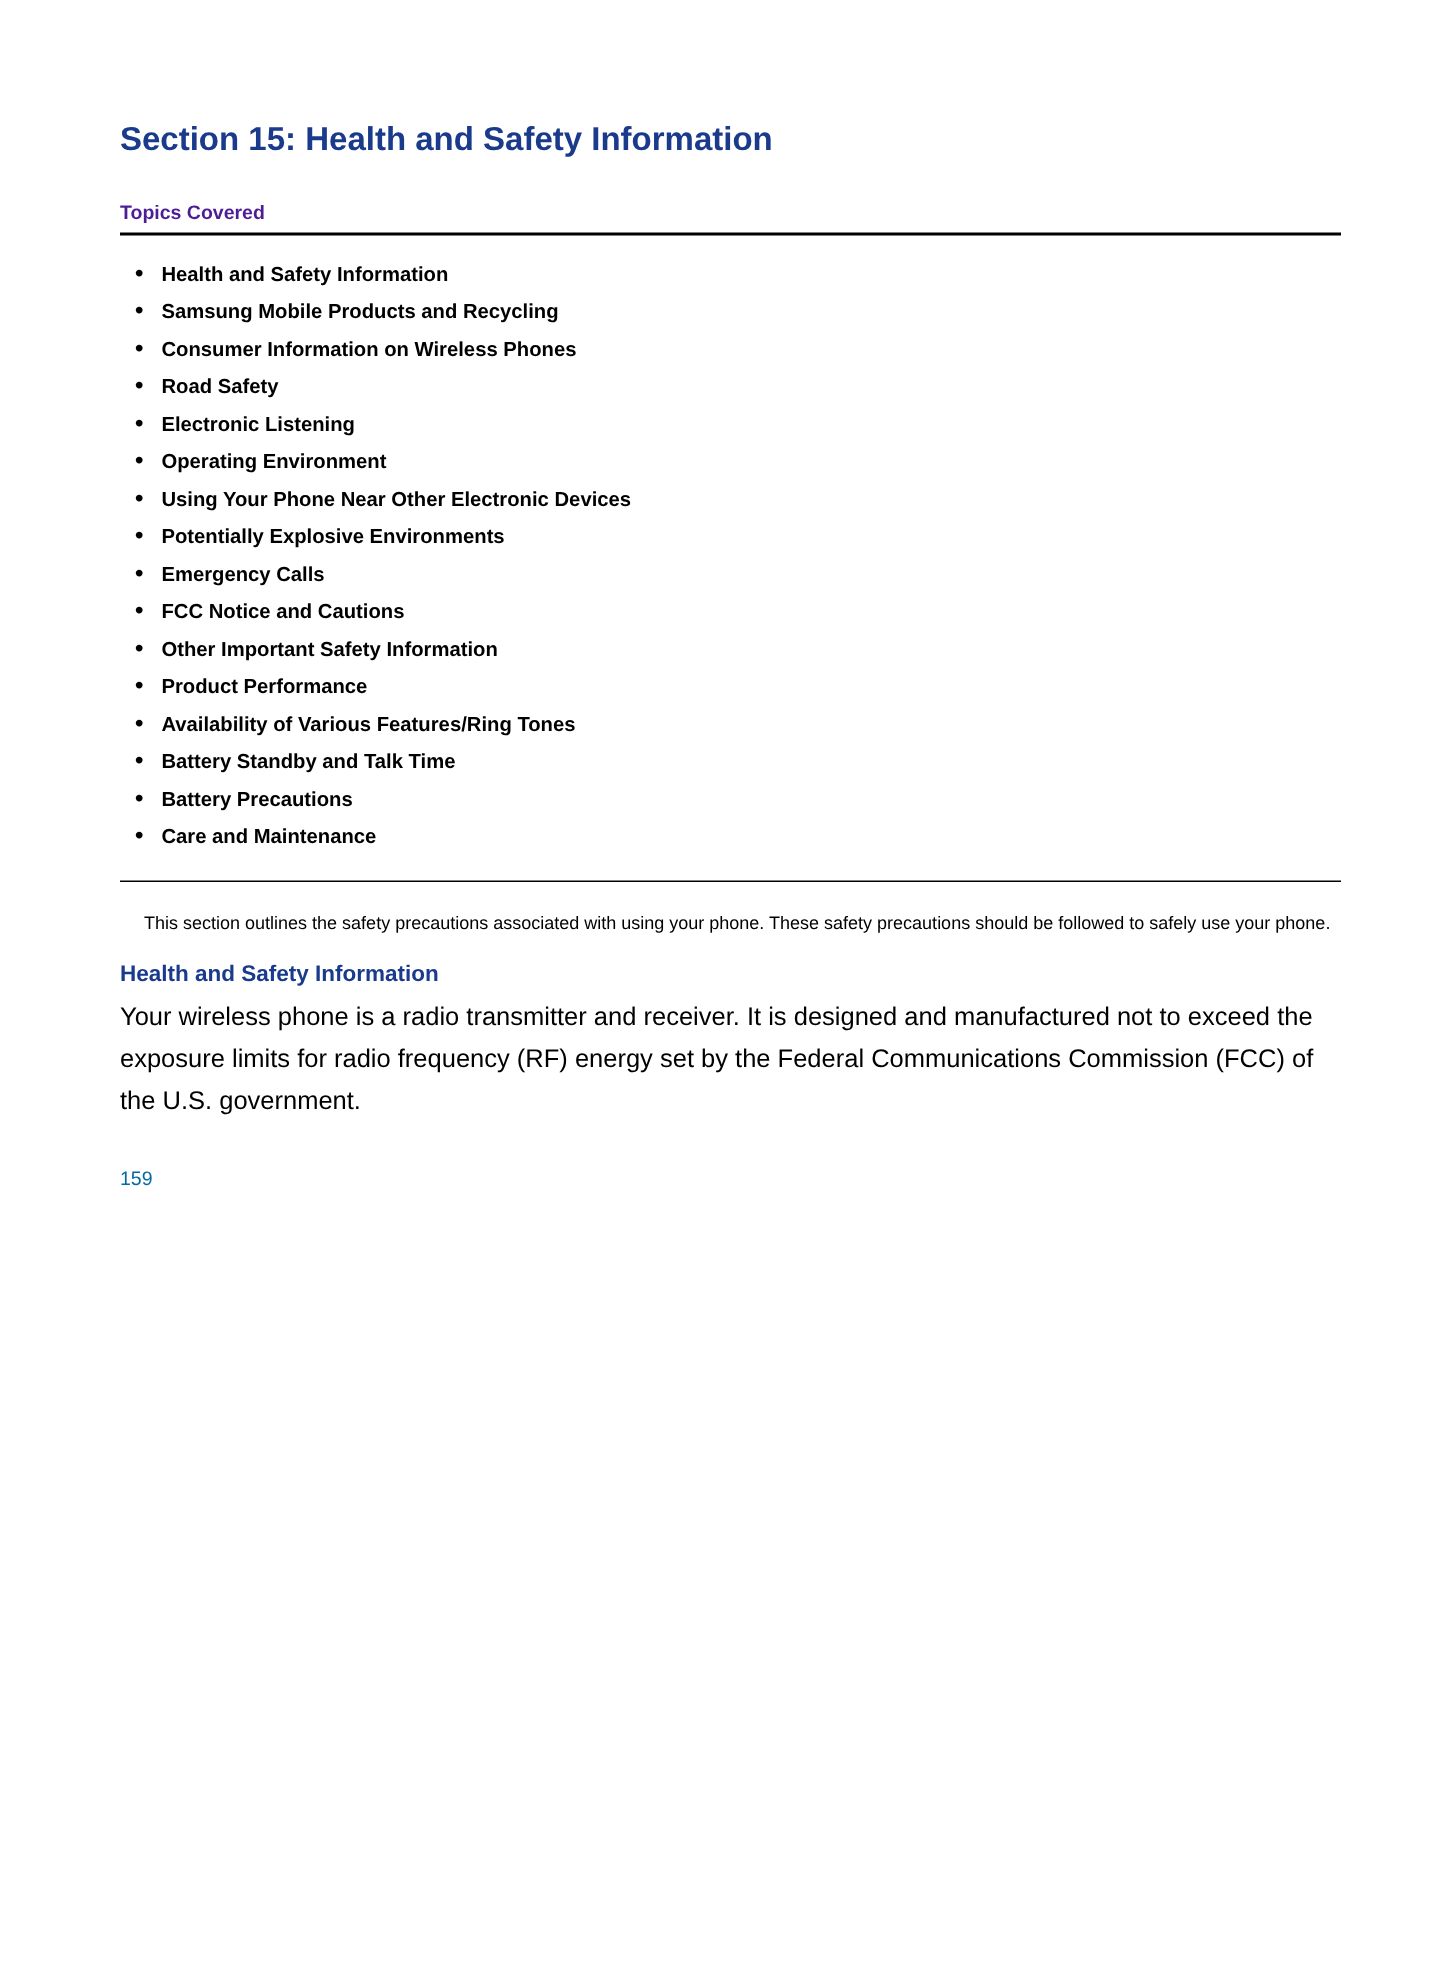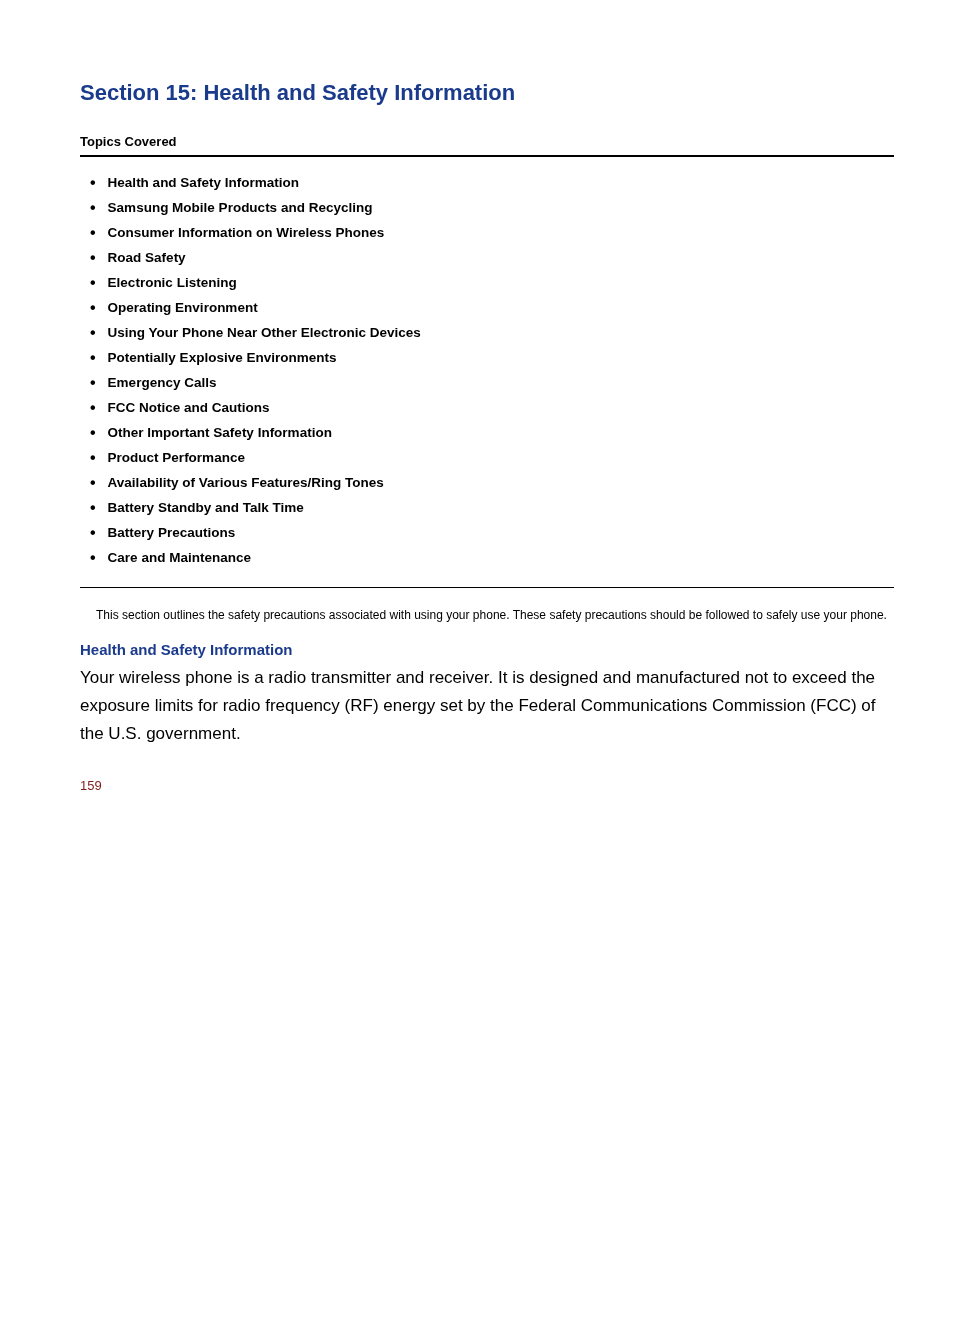--- a/index.html
+++ b/index.html
@@ -26,21 +26,21 @@
       font-size: 22px;
       font-weight: bold;
       color: #1a3a8c;
       margin-bottom: 28px;
       font-family: Arial, Helvetica, sans-serif;
     }
 
     .topics-header {
       font-size: 13px;
       font-weight: bold;
-      color: #000000;
+      color: #4c1d95;
       margin-bottom: 6px;
     }
 
     .divider {
       border: none;
       border-top: 2px solid #000000;
       margin-bottom: 18px;
     }
 
     .divider-bottom {
@@ -104,21 +104,21 @@
     }
 
     .body-text {
       font-size: 17px;
       color: #000000;
       line-height: 1.65;
     }
 
     .page-number {
       font-size: 13px;
-      color: #7f1d1d;
+      color: #0369a1;
       margin-top: 30px;
     }
   </style>
 </head>
 <body>
 
 <div class="page-container">
 
   <h1 class="section-title">Section 15: Health and Safety Information</h1>
 

